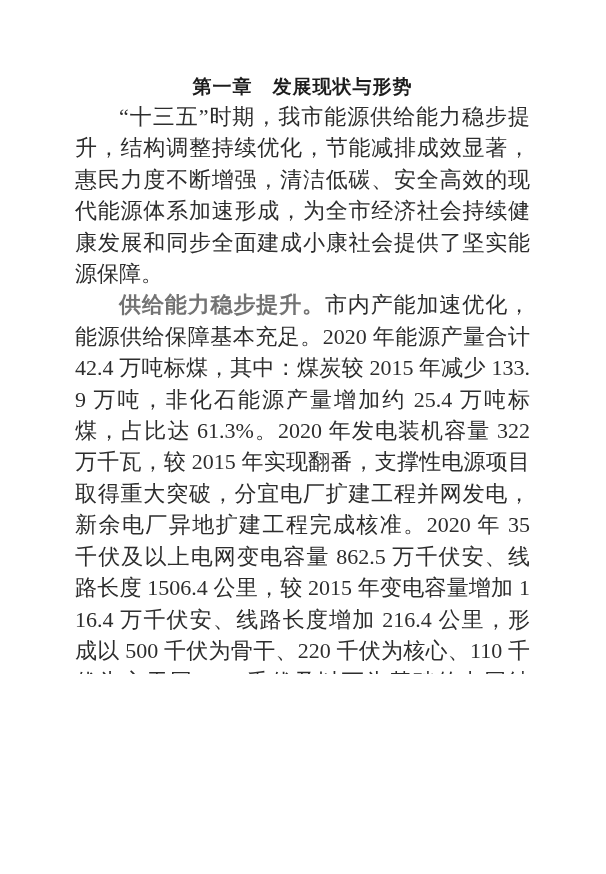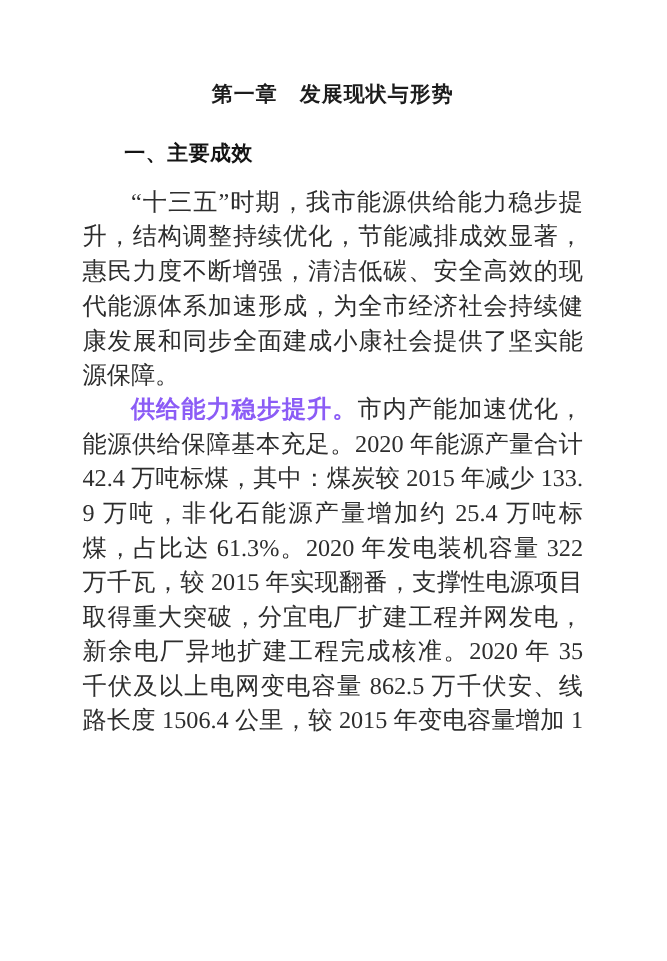--- a/index.html
+++ b/index.html
@@ -45,38 +45,37 @@
     line-height: 31.4px;
     color: #2d2d2d;
     text-align: justify;
     text-justify: inter-ideograph;
     text-indent: 2em;
     word-break: break-all;
   }
   .para-lead {
     font-family: "Liberation Sans", "DejaVu Sans", sans-serif;
     font-weight: bold;
-    color: #8b5cf6;
+    color: #737373;
   }
   .page-number {
     position: absolute;
     left: 0;
     right: 0;
     top: 795px;
     text-align: center;
     font-family: "Liberation Serif", "DejaVu Serif", serif;
     font-size: 13px;
     line-height: 16px;
     color: #333333;
   }
 </style>
 </head>
 <body>
 
 <div class="page">
   <div class="content">
     <h1 class="chapter-title">第一章　发展现状与形势</h1>
-    <h2 class="section-heading">一、主要成效</h2>
     <p class="body-para">“十三五”时期，我市能源供给能力稳步提升，结构调整持续优化，节能减排成效显著，惠民力度不断增强，清洁低碳、安全高效的现代能源体系加速形成，为全市经济社会持续健康发展和同步全面建成小康社会提供了坚实能源保障。</p>
     <p class="body-para"><strong class="para-lead">供给能力稳步提升。</strong><span>市内产能加速优化，能源供给保障基本充足。2020 年能源产量合计 42.4 万吨标煤，其中：煤炭较 2015 年减少 133.9 万吨，非化石能源产量增加约 25.4 万吨标煤，占比达 61.3%。2020 年发电装机容量 322 万千瓦，较 2015 年实现翻番，支撑性电源项目取得重大突破，分宜电厂扩建工程并网发电，新余电厂异地扩建工程完成核准。2020 年 35 千伏及以上电网变电容量 862.5 万千伏安、线路长度 1506.4 公里，较 2015 年变电容量增加 116.4 万千伏安、线路长度增加 216.4 公里，形成以 500 千伏为骨干、220 千伏为核心、110 千伏为主干网、35 千伏及以下为基础的电网结构，供电可靠性及供电质量显著提升。天然气实现双气源供气，2020 年供给量 1.28 亿立方米，较 2015 年增加 0.6 亿立方米，管道里程 89 公里，储气能力 42 万方。成品油全部由市外调入，2020 年消费量 16.1 万吨，较 2015 年减少 4.0 万吨，储备能力 1.6 万立方米。</span></p>
   </div>
   <div class="page-number">2</div>
 </div>
 
 </body></html>

